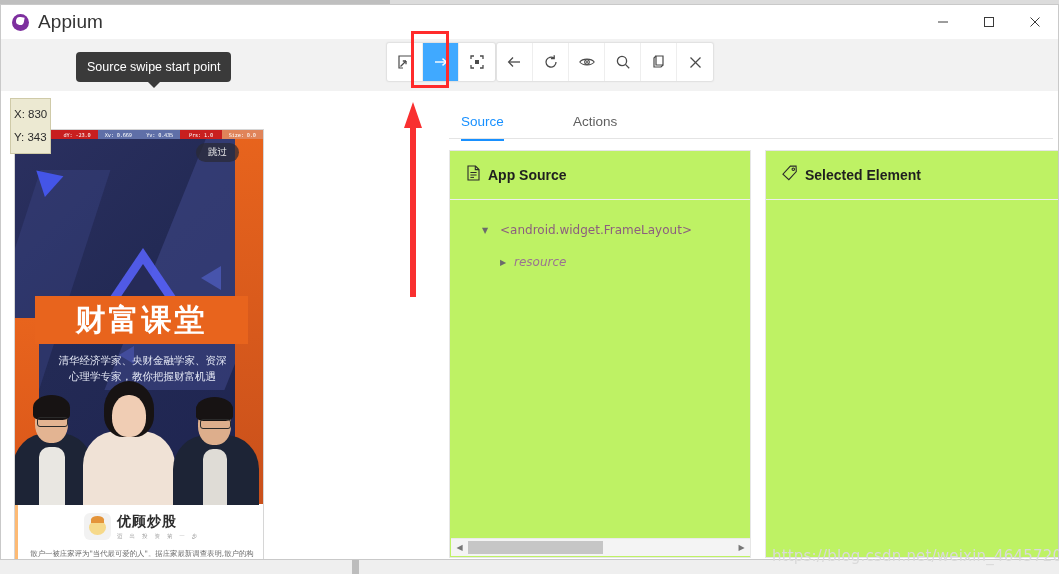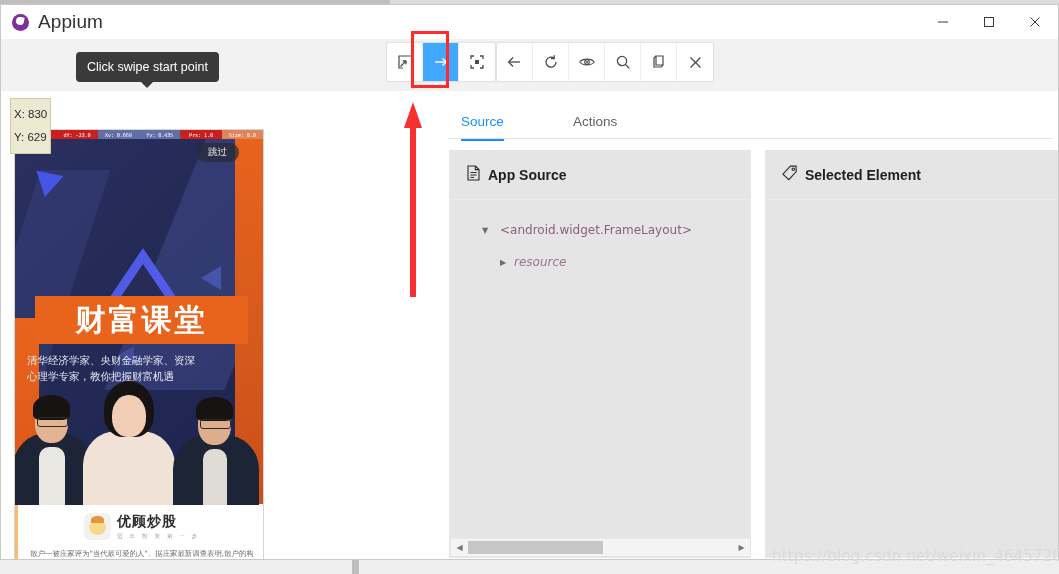--- a/index.html
+++ b/index.html
@@ -182,21 +182,21 @@
     display:flex;align-items:center;justify-content:center;
     z-index:7;
     text-align:center;
   }
   .ad-banner span{
     color:#ffffff;font-size:30px;font-weight:bold;letter-spacing:3px;
     font-family:"DejaVu Sans",sans-serif;
   }
   .ad-sub{
     position:absolute;left:12px;top:222px;width:231px;
-    color:#e4e8f5;font-size:10.5px;line-height:16px;
+    text-align:center;color:#e4e8f5;font-size:10.5px;line-height:16px;
     z-index:7;font-family:"DejaVu Sans",sans-serif;
   }
   .people{
     position:absolute;left:0;bottom:0;width:100%;height:140px;z-index:8;
   }
   .person{position:absolute;bottom:0;}
   .p-head{
     position:absolute;border-radius:48% 48% 44% 44%;
   }
   .p-hair{position:absolute;border-radius:50% 50% 20% 20%;background:#171313;}
@@ -255,21 +255,21 @@
   .tab{
     position:absolute;top:4px;height:39px;line-height:39px;
     font-size:13.5px;color:#5f5f5f;
     box-sizing:border-box;
   }
   .tab.t1{left:12px;}
   .tab.t2{left:124px;}
   .tab.active{color:#1890ff;border-bottom:2px solid #1890ff;}
   .panel{
     position:absolute;top:145px;
-    background:#e5e5e5;border:1px solid #e6e6e6;
+    background:#bef264;border:1px solid #e6e6e6;
     box-sizing:border-box;
   }
   .panel.app-source{left:448px;width:302px;height:408px;}
   .panel.sel-elem{left:764px;width:296px;height:408px;}
   .panel-head{
     height:49px;border-bottom:1px solid #ededed;
     display:flex;align-items:center;padding-left:16px;
     box-sizing:border-box;
   }
   .panel-head .ptitle{
@@ -533,32 +533,32 @@
           <div class="brand-name">优顾炒股</div>
           <div class="brand-slogan">迈 出 投 资 第 一 步</div>
         </div>
       </div>
       <div class="foot-desc">散户一被庄家评为"当代最可爱的人"。据庄家最新调查表明,散户的构成如下：一成是刁民,平民占两成,其余七成是草民。</div>
     </div>
   </div>
 
   <div class="coord-box">
     <div>X: 830</div>
-    <div>Y: 629</div>
+    <div>Y: 343</div>
   </div>
 
 </div>
 
 <div class="red-box"></div>
 <div class="red-arrow">
   <svg width="18" height="195" viewBox="0 0 18 195">
     <polygon points="9,0 18,26 12,26 12,195 6,195 6,26 0,26" fill="#f93030"></polygon>
   </svg>
 </div>
 
 <div class="tooltip">
-  <span>Click swipe start point</span>
+  <span>Source swipe start point</span>
 </div>
 
 <div class="bottom-strip"></div>
 <div class="bottom-thumb"></div>
 
 <div class="watermark">https://blog.csdn.net/weixin_46457203</div>
 
 </body></html>

